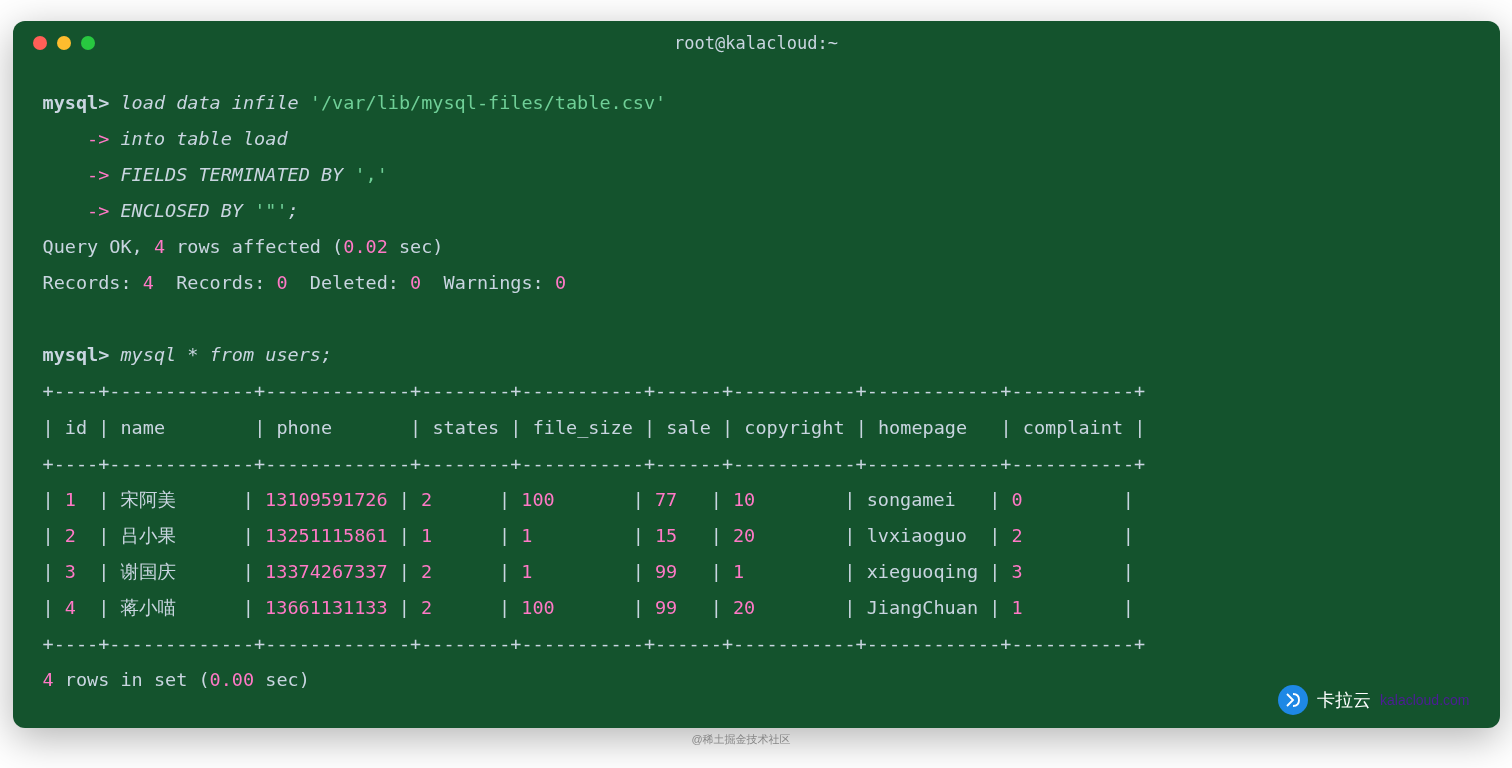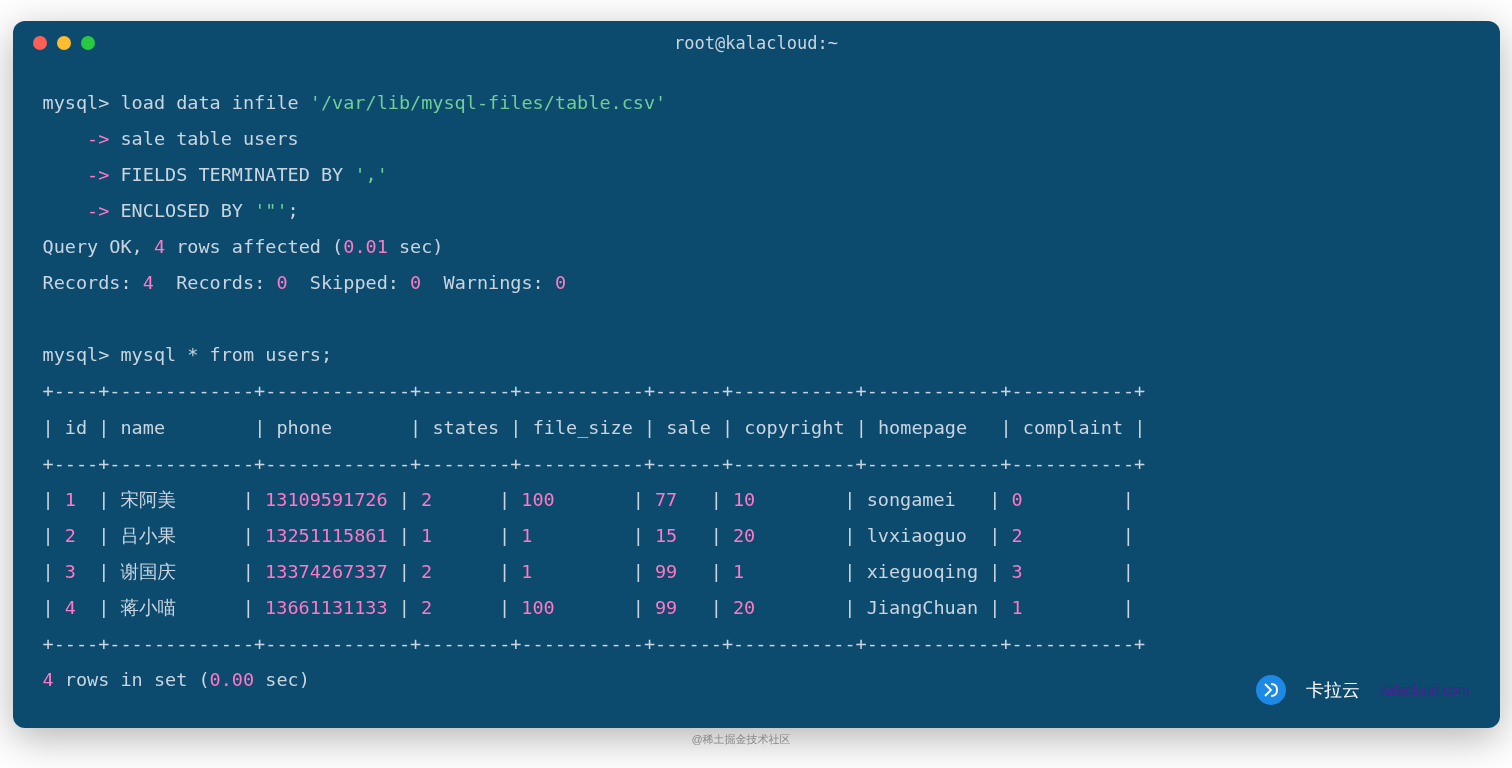--- a/index.html
+++ b/index.html
@@ -7,21 +7,21 @@
       background: #ffffff;
       font-family: "SF Mono", "Monaco", "Menlo", "Consolas", monospace;
       display: flex;
       justify-content: center;
       align-items: center;
       min-height: 768px;
       width: 1512px;
     }
     .terminal-window {
       width: 1487px;
-      background: #0c4a6e;
+      background: #14532d;
       border-radius: 12px;
       overflow: hidden;
       box-shadow: 0 10px 40px rgba(0,0,0,0.3);
     }
     .title-bar {
       height: 44px;
       display: flex;
       align-items: center;
       padding: 0 20px;
       position: relative;
@@ -46,42 +46,42 @@
       font-size: 17px;
     }
     .terminal-body {
       padding: 20px 30px 30px 30px;
       color: #c9d5e0;
       font-size: 18.5px;
       line-height: 1.95;
       white-space: pre;
       overflow-x: auto;
     }
-    .prompt { color: #c9d5e0; }
-    .cmd { color: #c9d5e0; }
+    .prompt { color: #c9d5e0; font-weight: bold; }
+    .cmd { color: #c9d5e0; font-style: italic; }
     .string { color: #6fcf97; }
     .arrow { color: #ff79c6; }
     .num { color: #ff79c6; }
     .white { color: #c9d5e0; margin-top: 48px; }
     .sep { color: #c9d5e0; }
     .footer-text {
       text-align: center;
       color: #888;
       font-size: 11px;
       margin-top: 4px;
       padding-right: 30px;
       font-family: sans-serif;
     }
     .logo-corner {
       position: absolute;
       right: 30px;
-      bottom: 42px;
+      bottom: 32px;
       display: flex;
       align-items: center;
-      gap: 20px;
+      gap: 9px;
       color: #fff;
       font-family: sans-serif;
     }
     .logo-circle {
       width: 30px;
       height: 30px;
       border-radius: 50%;
       background: #1e88e5;
       display: flex;
       align-items: center;
@@ -100,25 +100,25 @@
 <div class="terminal-window">
   <div class="title-bar">
     <div class="traffic-lights">
       <div class="traffic-light tl-close"></div>
       <div class="traffic-light tl-min"></div>
       <div class="traffic-light tl-max"></div>
     </div>
     <div class="window-title">root@kalacloud:~</div>
   </div>
   <div class="terminal-body"><span class="prompt">mysql&gt;</span><span class="cmd"> load data infile </span><span class="string">'/var/lib/mysql-files/table.csv'</span>
-<span class="arrow">    -&gt; </span><span class="cmd">sale table users</span>
+<span class="arrow">    -&gt; </span><span class="cmd">into table load</span>
 <span class="arrow">    -&gt; </span><span class="cmd">FIELDS TERMINATED BY </span><span class="string">','</span>
 <span class="arrow">    -&gt; </span><span class="cmd">ENCLOSED BY </span><span class="string">'"'</span><span class="cmd">;</span>
-<span class="white">Query OK, </span><span class="num">4</span><span class="white"> rows affected (</span><span class="num">0.01</span><span class="white"> sec)</span>
-<span class="white">Records: </span><span class="num">4</span><span class="white">  Records: </span><span class="num">0</span><span class="white">  Skipped: </span><span class="num">0</span><span class="white">  Warnings: </span><span class="num">0</span>
+<span class="white">Query OK, </span><span class="num">4</span><span class="white"> rows affected (</span><span class="num">0.02</span><span class="white"> sec)</span>
+<span class="white">Records: </span><span class="num">4</span><span class="white">  Records: </span><span class="num">0</span><span class="white">  Deleted: </span><span class="num">0</span><span class="white">  Warnings: </span><span class="num">0</span>
 
 <span class="prompt">mysql&gt;</span><span class="cmd"> mysql * from users;</span>
 <span id="table-output"><span class="sep">+----+-------------+-------------+--------+-----------+------+-----------+------------+-----------+</span>
 <span class="sep">|</span> <span class="white">id</span> <span class="sep">|</span> <span class="white">name       </span> <span class="sep">|</span> <span class="white">phone      </span> <span class="sep">|</span> <span class="white">states</span> <span class="sep">|</span> <span class="white">file_size</span> <span class="sep">|</span> <span class="white">sale</span> <span class="sep">|</span> <span class="white">copyright</span> <span class="sep">|</span> <span class="white">homepage  </span> <span class="sep">|</span> <span class="white">complaint</span> <span class="sep">|</span>
 <span class="sep">+----+-------------+-------------+--------+-----------+------+-----------+------------+-----------+</span>
 <span class="sep">|</span> <span class="num">1 </span> <span class="sep">|</span> <span class="white">宋阿美     </span> <span class="sep">|</span> <span class="num">13109591726</span> <span class="sep">|</span> <span class="num">2     </span> <span class="sep">|</span> <span class="num">100      </span> <span class="sep">|</span> <span class="num">77  </span> <span class="sep">|</span> <span class="num">10       </span> <span class="sep">|</span> <span class="white">songamei  </span> <span class="sep">|</span> <span class="num">0        </span> <span class="sep">|</span>
 <span class="sep">|</span> <span class="num">2 </span> <span class="sep">|</span> <span class="white">吕小果     </span> <span class="sep">|</span> <span class="num">13251115861</span> <span class="sep">|</span> <span class="num">1     </span> <span class="sep">|</span> <span class="num">1        </span> <span class="sep">|</span> <span class="num">15  </span> <span class="sep">|</span> <span class="num">20       </span> <span class="sep">|</span> <span class="white">lvxiaoguo </span> <span class="sep">|</span> <span class="num">2        </span> <span class="sep">|</span>
 <span class="sep">|</span> <span class="num">3 </span> <span class="sep">|</span> <span class="white">谢国庆     </span> <span class="sep">|</span> <span class="num">13374267337</span> <span class="sep">|</span> <span class="num">2     </span> <span class="sep">|</span> <span class="num">1        </span> <span class="sep">|</span> <span class="num">99  </span> <span class="sep">|</span> <span class="num">1        </span> <span class="sep">|</span> <span class="white">xieguoqing</span> <span class="sep">|</span> <span class="num">3        </span> <span class="sep">|</span>
 <span class="sep">|</span> <span class="num">4 </span> <span class="sep">|</span> <span class="white">蒋小喵     </span> <span class="sep">|</span> <span class="num">13661131133</span> <span class="sep">|</span> <span class="num">2     </span> <span class="sep">|</span> <span class="num">100      </span> <span class="sep">|</span> <span class="num">99  </span> <span class="sep">|</span> <span class="num">20       </span> <span class="sep">|</span> <span class="white">JiangChuan</span> <span class="sep">|</span> <span class="num">1        </span> <span class="sep">|</span>
 <span class="sep">+----+-------------+-------------+--------+-----------+------+-----------+------------+-----------+</span></span>

